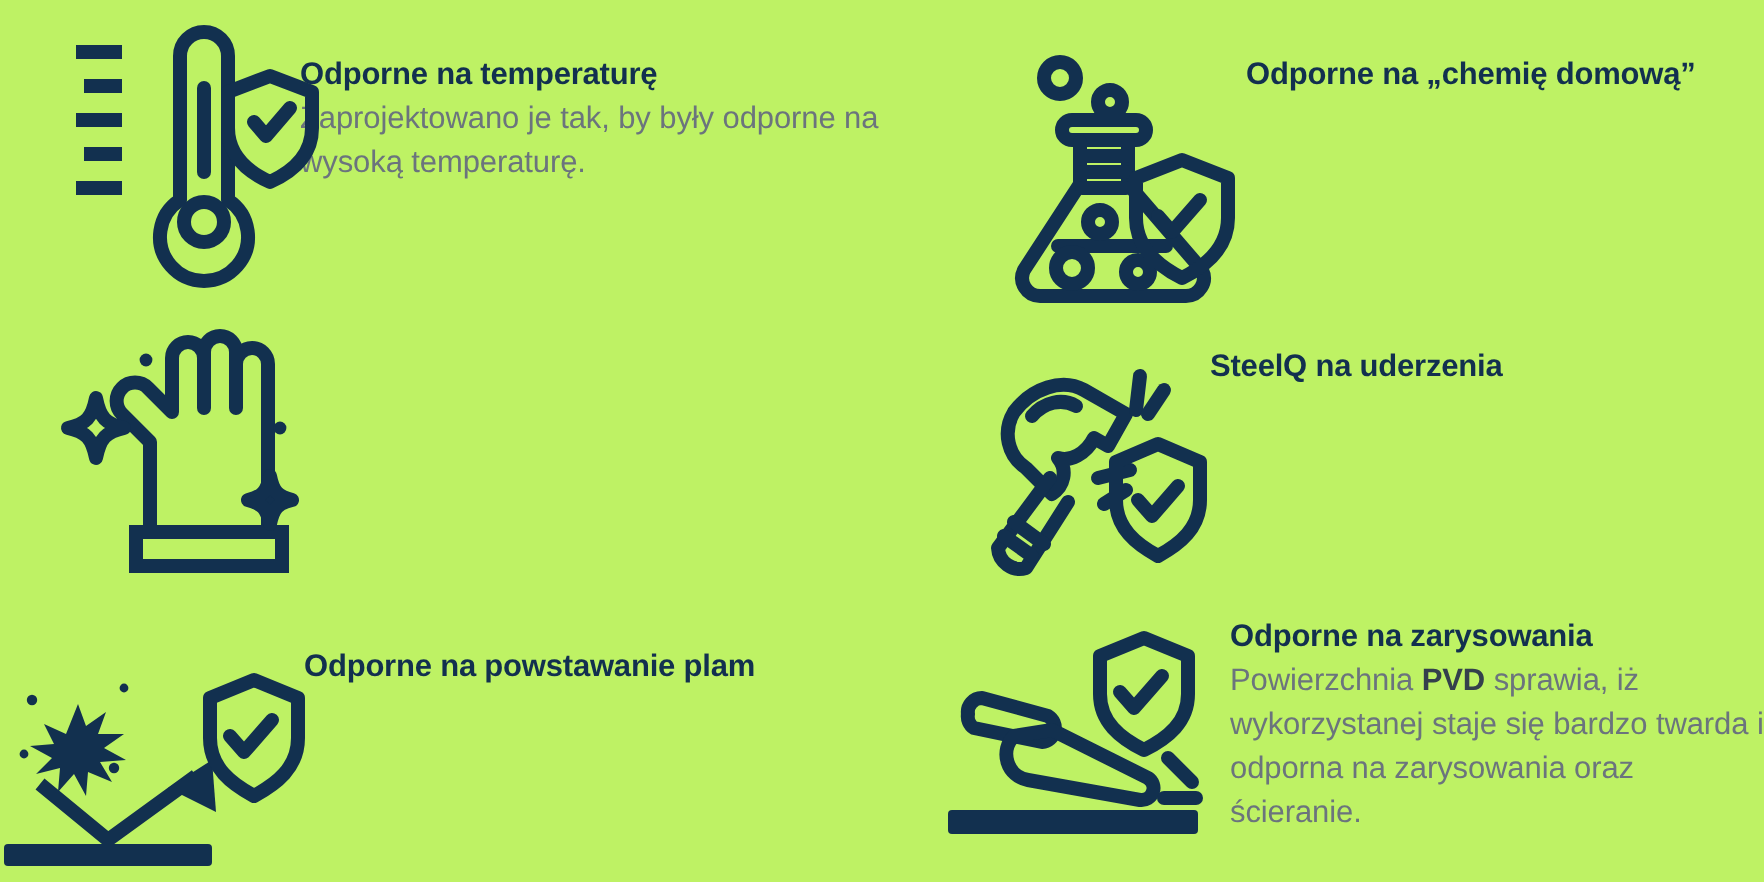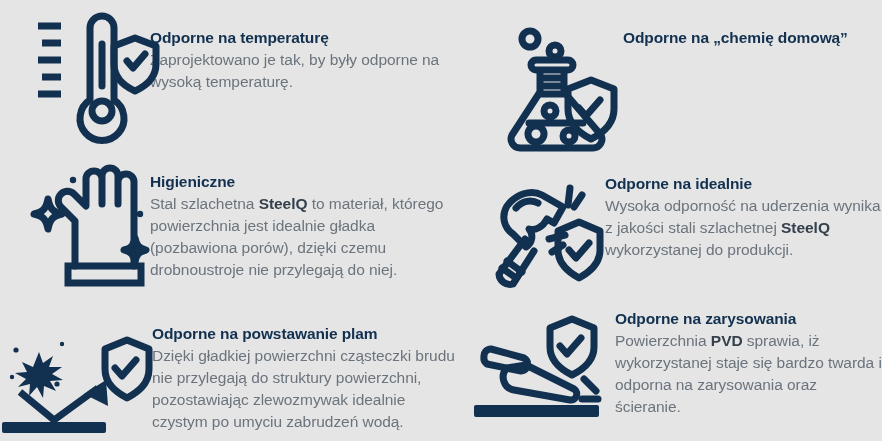--- a/index.html
+++ b/index.html
@@ -13,21 +13,21 @@
     height: 441px;
     overflow: hidden;
     font-family: "Liberation Sans", "DejaVu Sans", sans-serif;
     color: #5a6672;
   }
 
   .features-grid {
     position: relative;
     width: 882px;
     height: 441px;
-    background: #e5e5e5;
+    background: #bef264;
   }
 
   .feature {
     position: absolute;
     display: flex;
     align-items: flex-start;
   }
 
   .feature-icon {
     flex: 0 0 auto;
@@ -174,24 +174,20 @@
                  L106 100"></path>
 
         <rect class="ink-sq" stroke-width="7" x="40" y="100" width="73" height="17"></rect>
 
         <path class="ink" stroke-width="6" d="M20 33 c2 10 5 13 14 15 c-9 2 -12 5 -14 15 c-2 -10 -5 -13 -14 -15 c9 -2 12 -5 14 -15 Z"></path>
         <path class="ink" stroke-width="6" d="M107 72 c1.6 8 4 10 11 12 c-7 1.6 -9.4 4 -11 12 c-1.6 -8 -4 -10 -11 -12 c7 -1.6 9.4 -4 11 -12 Z"></path>
         <circle class="ink-fill" cx="45" cy="14" r="3.2"></circle>
         <circle class="ink-fill" cx="112" cy="48" r="3.2"></circle>
       </svg>
     </div>
-    <div class="feature-text">
-      <p class="feature-title">Higieniczne</p>
-      <p class="feature-desc"><span>Stal szlachetna </span><b class="strong">SteelQ</b><span> to materiał, którego powierzchnia jest idealnie gładka (pozbawiona porów), dzięki czemu drobnoustroje nie przylegają do niej.</span></p>
-    </div>
   </div>
 
   <div class="feature" id="feat-impact">
     <div class="feature-icon">
       <svg width="120" height="115" viewBox="0 0 120 115" aria-hidden="true">
 
         <path class="ink" stroke-width="6" d="M22 28 c9 -12 24 -17 35 -11 l21 12 l-9 16 l-7 -4 c-4 8 -12 12 -18 10
                  c5 6 3 14 -3 18 L28 56 c-9 -6 -12 -18 -6 -28 Z"></path>
 
         <path class="ink" stroke-width="5" d="M31 30 c6 -7 15 -9 22 -5"></path>
@@ -208,22 +204,21 @@
           <line x1="97" y1="17" x2="89" y2="29"></line>
           <line x1="64" y1="61" x2="80" y2="57"></line>
           <line x1="67" y1="74" x2="78" y2="67"></line>
         </g>
 
         <path class="ink" stroke-width="6" d="M97 44 L118 53 L118 72 c0 14 -10 22 -21 28 c-11 -6 -21 -14 -21 -28 L76 53 Z" transform="translate(-3,0)"></path>
         <path class="ink" stroke-width="6" d="M84 72 l7 8 l13 -15"></path>
       </svg>
     </div>
     <div class="feature-text">
-      <p class="feature-title">Odporne na idealnie</p>
-      <p class="feature-desc"><span>Wysoka odporność na uderzenia wynika z jakości stali szlachetnej </span><b class="strong">SteelQ</b><span> wykorzystanej do produkcji.</span></p>
+      <p class="feature-title">SteelQ na uderzenia</p>
     </div>
   </div>
 
   <div class="feature" id="feat-stains">
     <div class="feature-icon">
       <svg width="150" height="110" viewBox="0 0 150 110" aria-hidden="true">
 
         <path class="ink-fill" d="M37 20 l4 11 l10 -7 l-4 11 l13 0 l-10 7 l11 6 l-13 1 l6 10 l-12 -5 l-1 12 l-6 -11 l-8 9 l1 -12 l-12 3 l8 -8 l-11 -6 l12 -1 l-5 -10 l11 5 Z"></path>
         <circle class="ink-fill" cx="14" cy="18" r="2.6"></circle>
         <circle class="ink-fill" cx="60" cy="12" r="2.2"></circle>
@@ -234,21 +229,20 @@
         <path class="ink-fill" d="M104 48 L106 74 L82 62 Z"></path>
 
         <rect class="ink-fill" x="0" y="90" width="104" height="11" rx="2"></rect>
 
         <path class="ink" stroke-width="6" d="M125 8 L147 17 L147 37 c0 15 -11 23 -22 29 c-11 -6 -22 -14 -22 -29 L103 17 Z"></path>
         <path class="ink" stroke-width="6" d="M113 36 l7 8 l14 -16"></path>
       </svg>
     </div>
     <div class="feature-text">
       <p class="feature-title">Odporne na powstawanie plam</p>
-      <p class="feature-desc">Dzięki gładkiej powierzchni cząsteczki brudu nie przylegają do struktury powierzchni, pozostawiając zlewozmywak idealnie czystym po umyciu zabrudzeń wodą.</p>
     </div>
   </div>
 
   <div class="feature" id="feat-scratch">
     <div class="feature-icon">
       <svg width="145" height="110" viewBox="0 0 145 110" aria-hidden="true">
 
         <path class="ink" stroke-width="7" d="M14 40 a7 7 0 0 1 7 -8 L54 41 a7 7 0 0 1 -3 13 L17 47 a7 7 0 0 1 -3 -7 Z"></path>
 
         <path class="ink" stroke-width="7" d="M56 48 L104 72 a6 6 0 0 1 -4 11 L44 73 a13 13 0 0 1 -7 -22 Z"></path>

